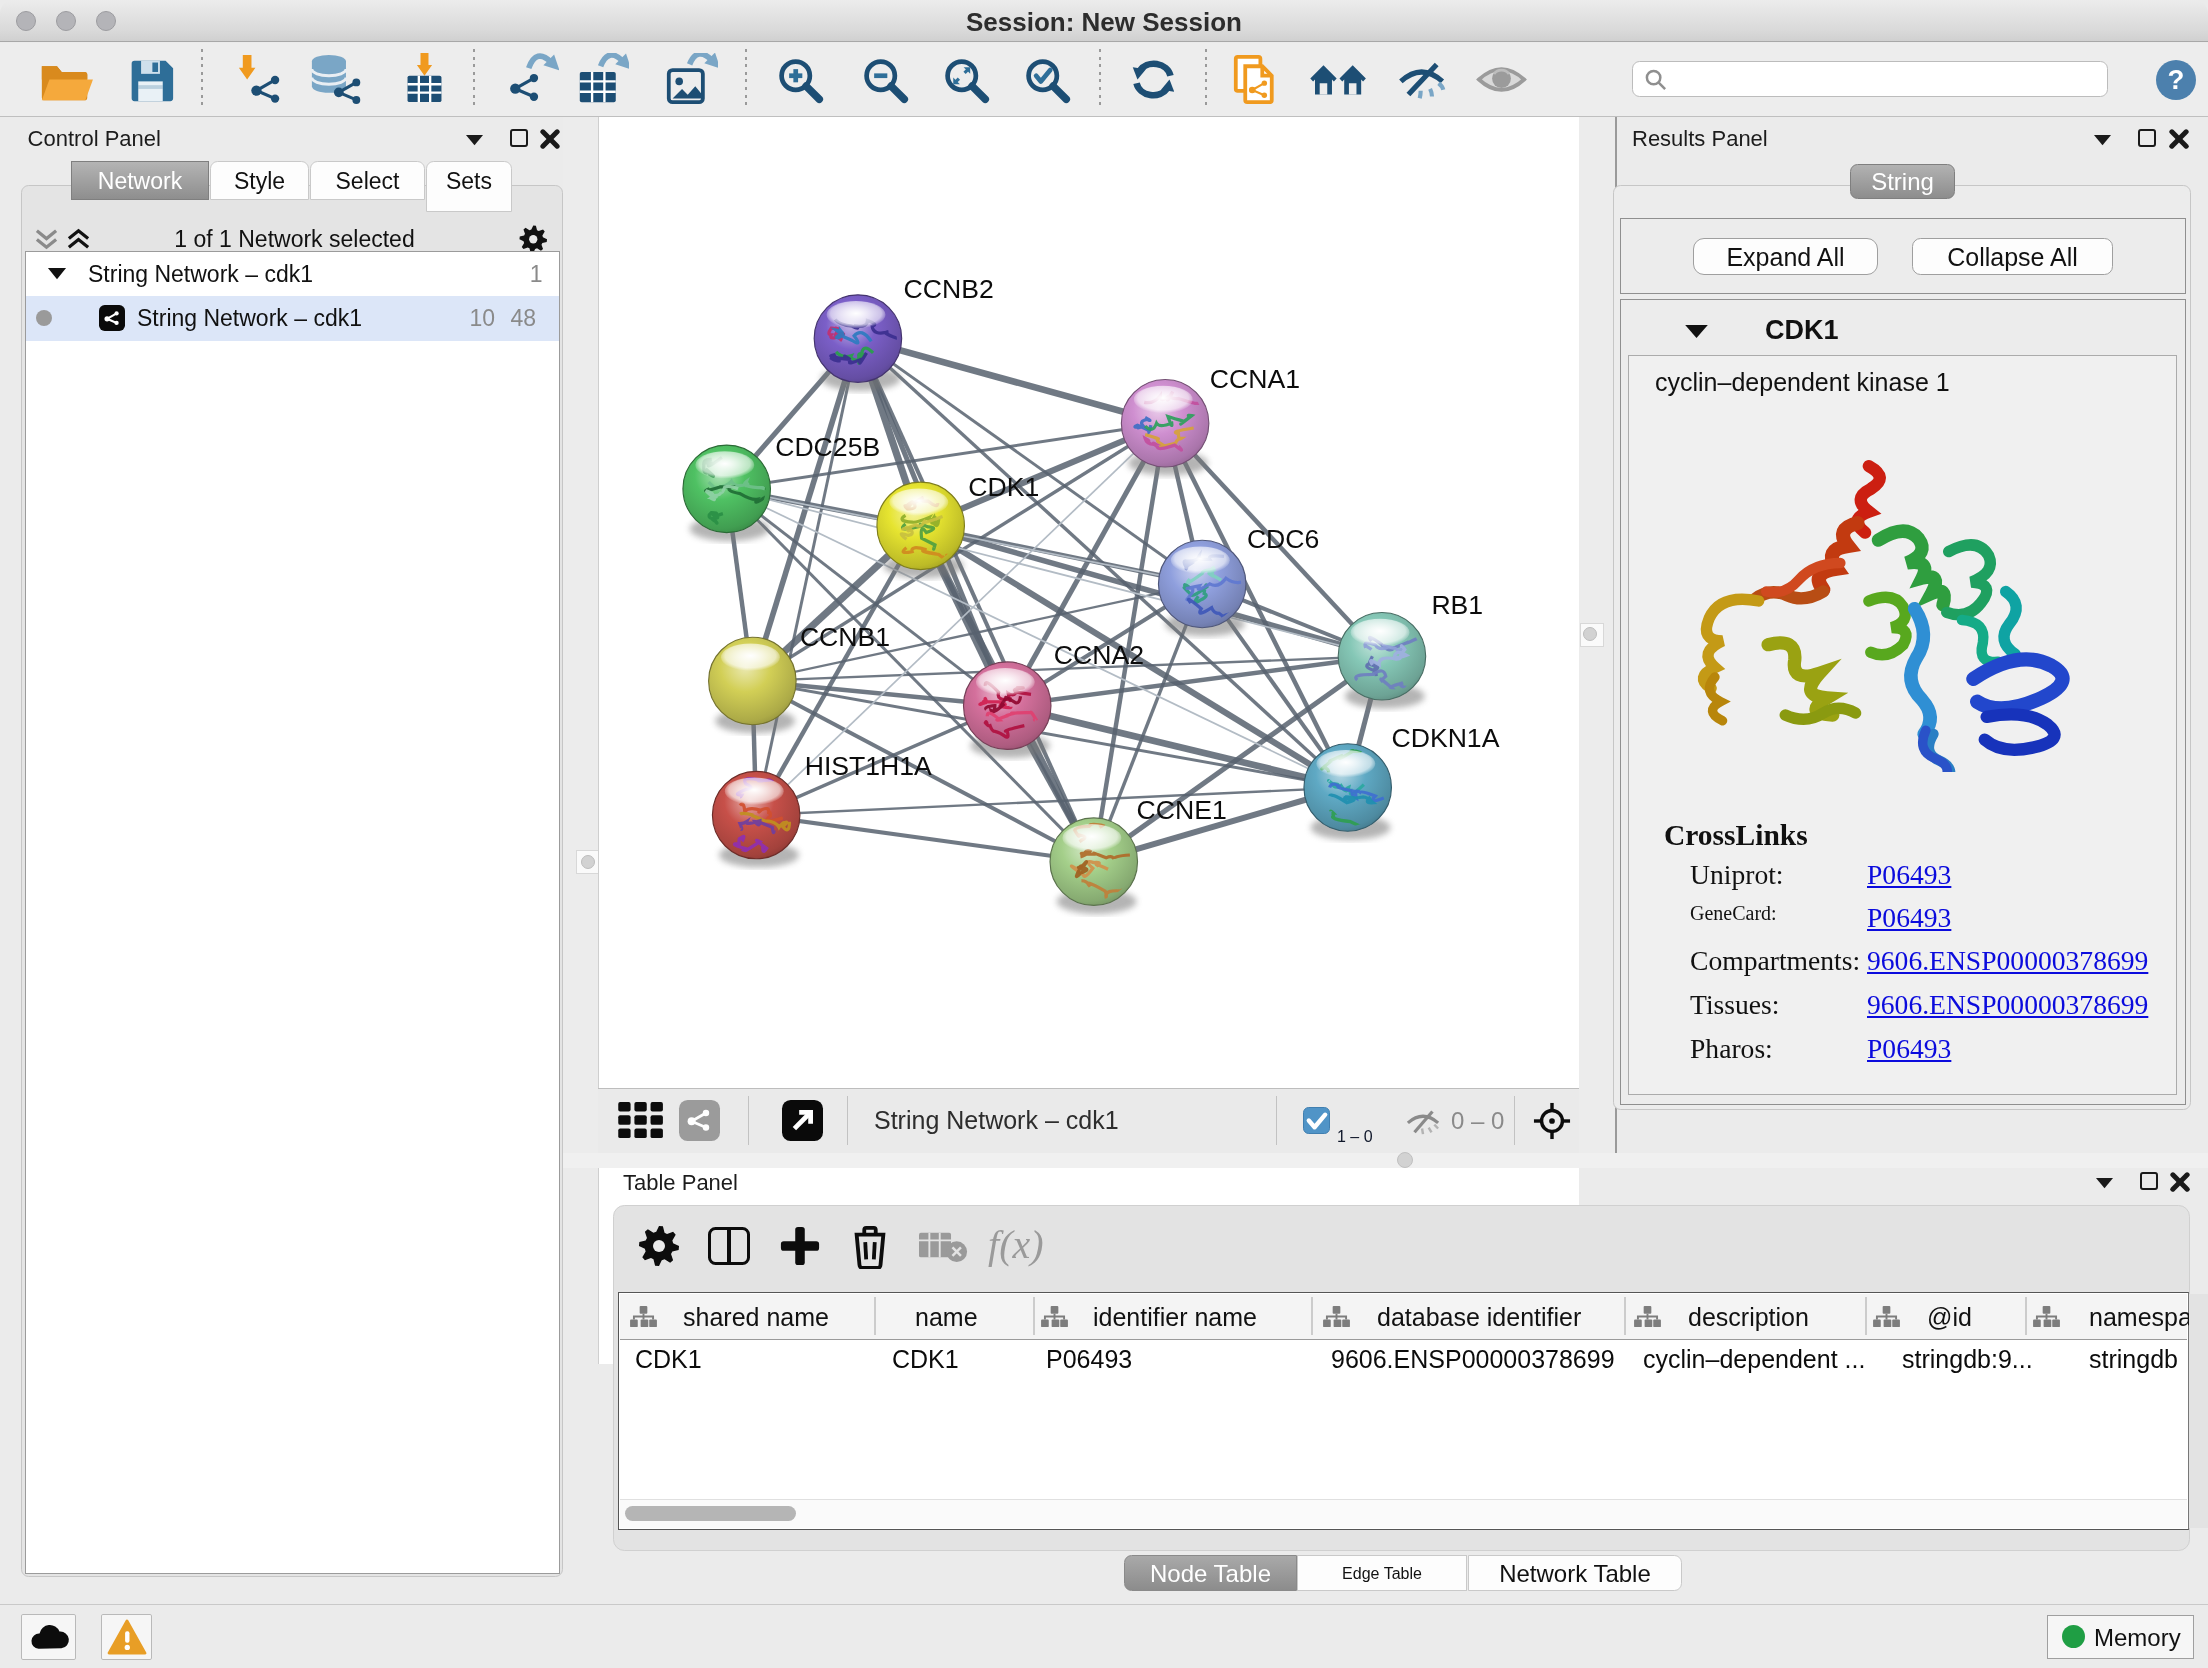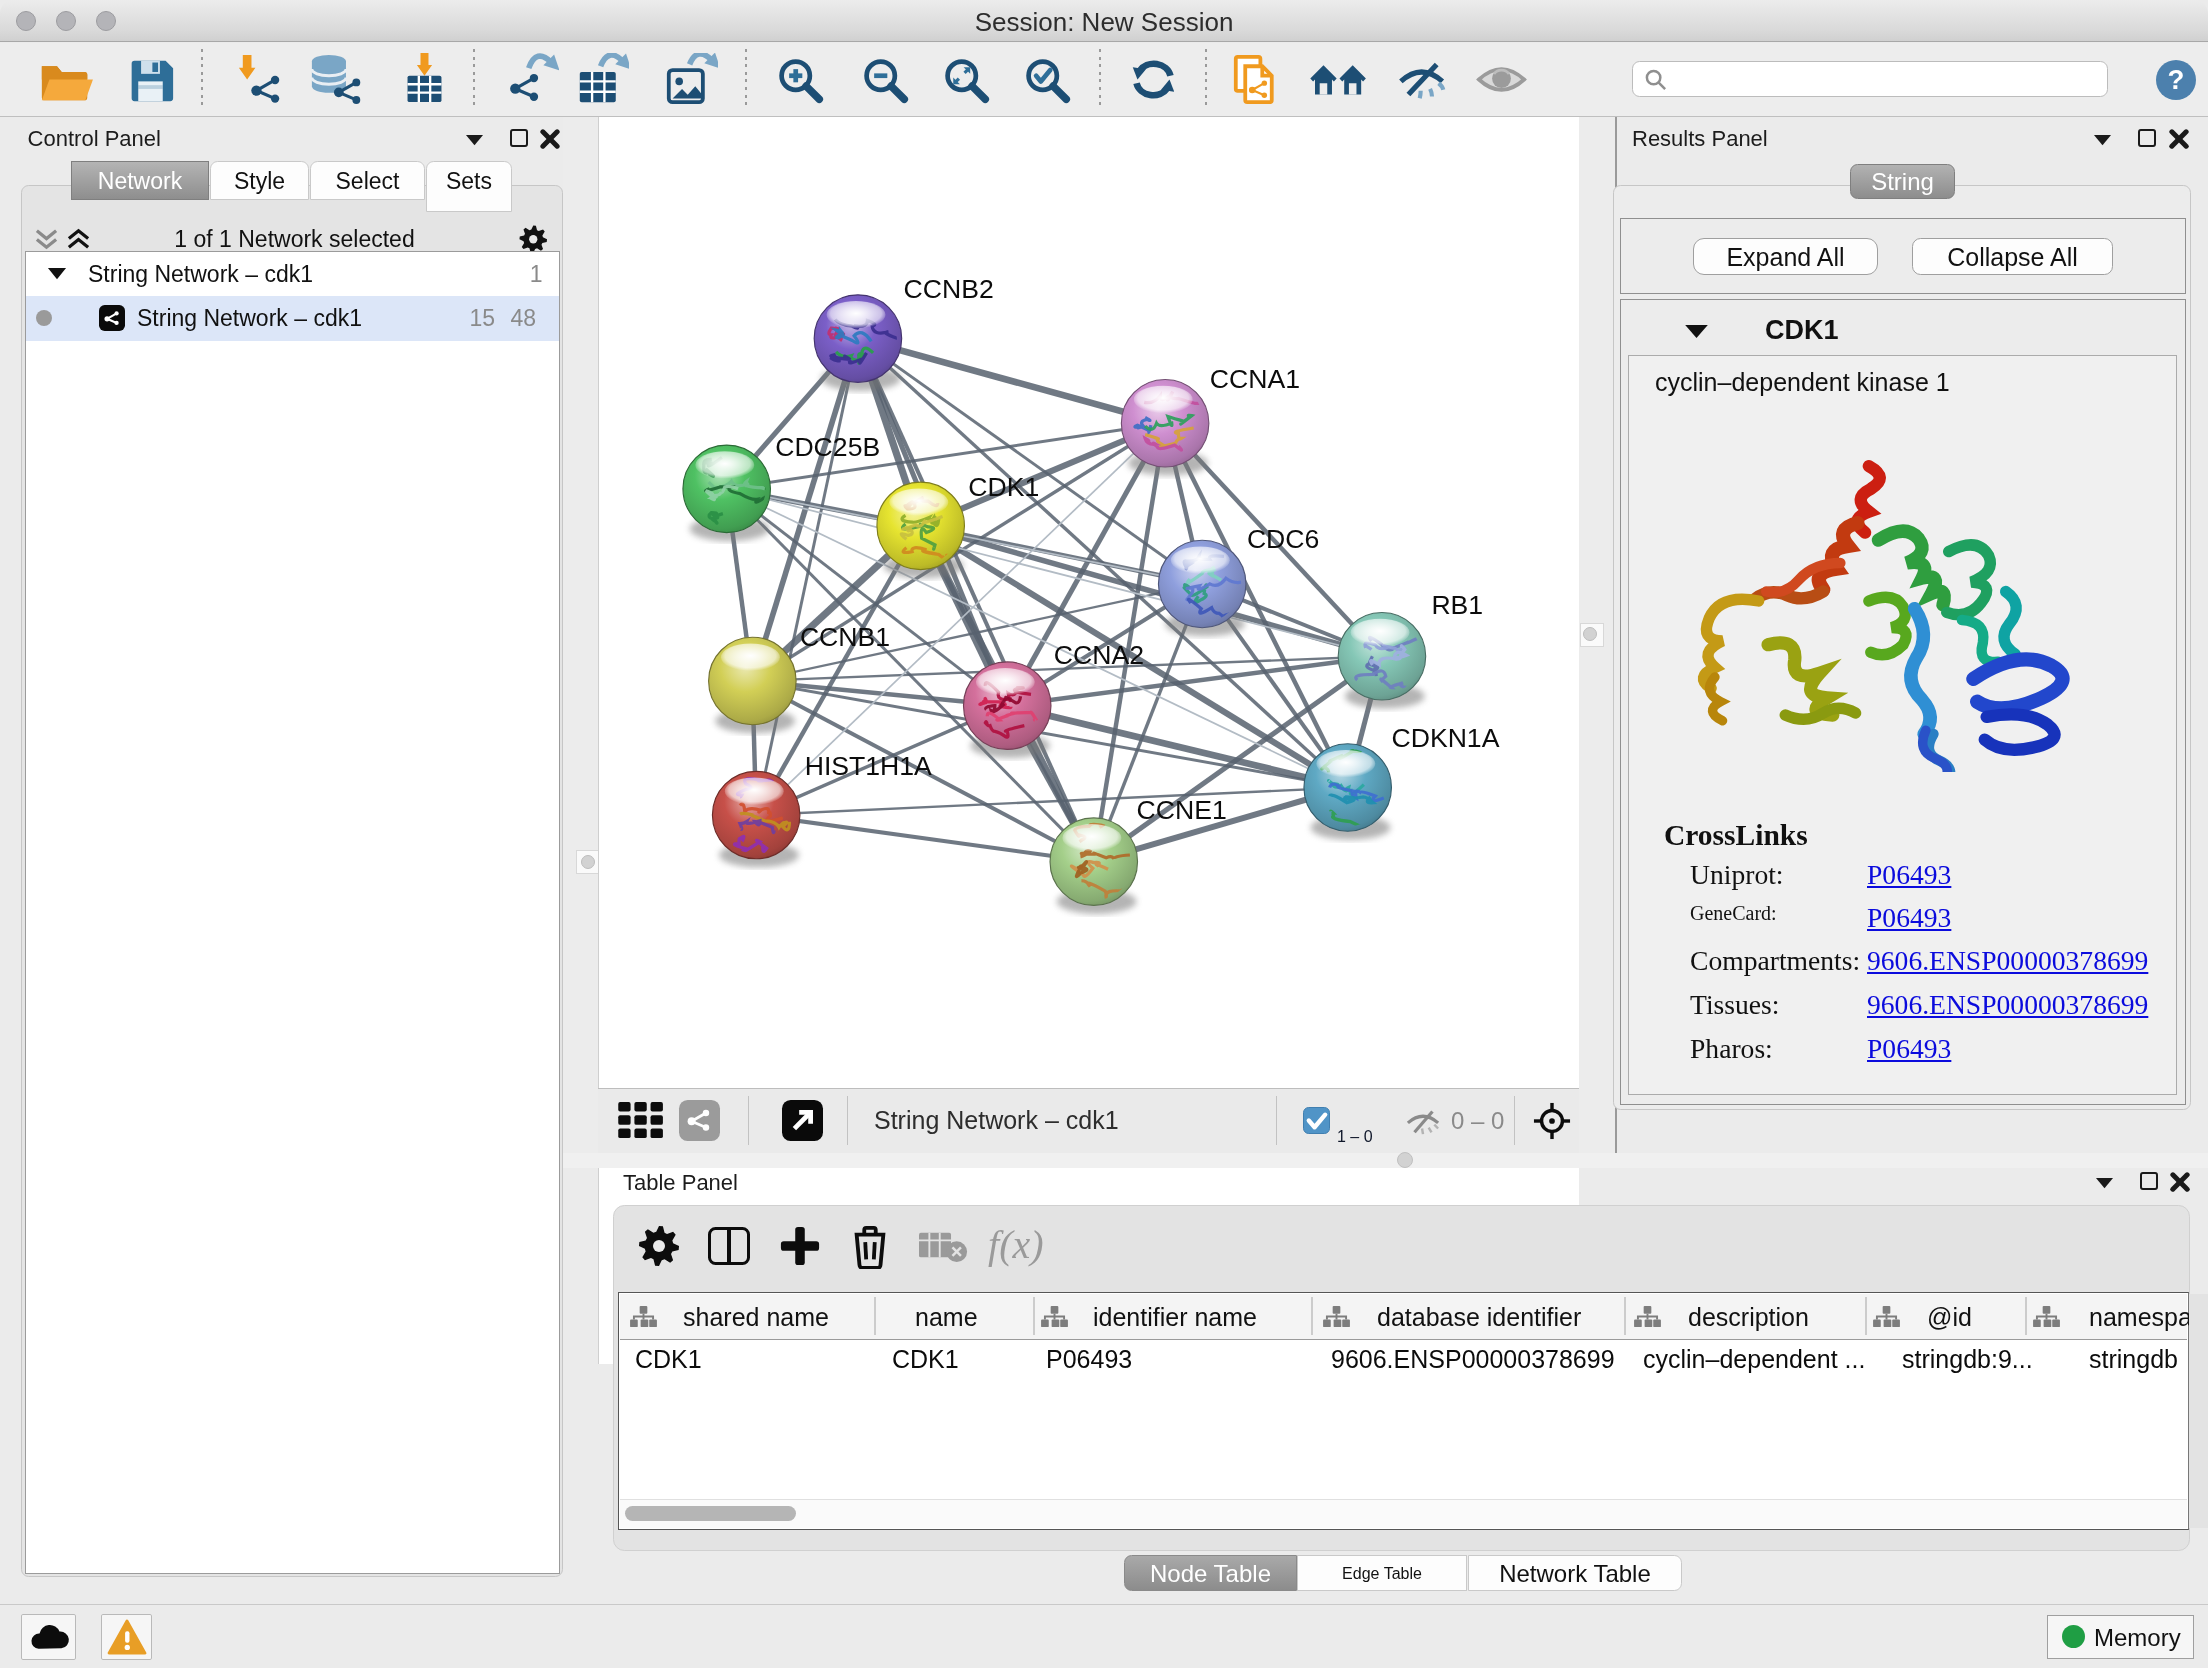--- a/index.html
+++ b/index.html
@@ -4,21 +4,21 @@
 html,body{width:2208px;height:1668px;overflow:hidden}
 body{font-family:"Liberation Sans",sans-serif;background:#ebebeb;position:relative}
 .abs{position:absolute}
 .ptitle{font-size:22px;color:#1c1c1c}
 .vsep{position:absolute;width:1px;background:#c2c2c2}
 </style></head><body>
 <div class="abs" style="left:0;top:0;width:2208px;height:42px;background:linear-gradient(#ececec,#d9d9d9 75%,#d0d0d0);border-bottom:1px solid #a8a8a8;border-radius:13.3px 13.3px 0 0"></div>
 <div class="abs" style="left:16px;top:10.5px;width:20px;height:20px;border-radius:50%;background:#b4b4b8;border:1px solid #9c9ca0"></div>
 <div class="abs" style="left:56px;top:10.5px;width:20px;height:20px;border-radius:50%;background:#b4b4b8;border:1px solid #9c9ca0"></div>
 <div class="abs" style="left:96px;top:10.5px;width:20px;height:20px;border-radius:50%;background:#b4b4b8;border:1px solid #9c9ca0"></div>
-<div class="abs" style="left:0;top:6.7px;width:2208px;text-align:center;font-size:26px;font-weight:normal;color:#2d2d2d">Session: New Session</div>
+<div class="abs" style="left:0;top:6.7px;width:2208px;text-align:center;font-size:26px;font-weight:bold;color:#2d2d2d">Session: New Session</div>
 <div class="abs" style="left:0;top:43px;width:2208px;height:74px;background:#ededed;border-bottom:1px solid #bfbfbf"></div>
 <svg style="position:absolute;left:38px;top:53px" width="55" height="53" viewBox="0 0 58 56">
     <path d="M4,14 h16 l5,6 h24 a3,3 0 0 1 3,3 v5 H4 z" fill="#c87d1a"></path>
     <path d="M4,14 h16 l5,6 h24 a3,3 0 0 1 3,3 v24 a3,3 0 0 1 -3,3 H7 a3,3 0 0 1 -3,-3 z" fill="#d98a1d"></path>
     <path d="M12,28 h46 l-8,22 H4 z" fill="#f5a93c"></path>
   </svg>
 <svg style="position:absolute;left:126px;top:53px" width="49" height="53" viewBox="0 0 52 56">
     <path d="M6,8 h36 l8,8 v32 a3,3 0 0 1 -3,3 H9 a3,3 0 0 1 -3,-3 V11 a3,3 0 0 1 3,-3 z" fill="#2e6e98"></path>
     <rect x="16" y="8" width="20" height="14" fill="#cfe0ec"></rect>
     <rect x="28" y="10" width="6" height="10" fill="#2e6e98"></rect>
@@ -215,21 +215,21 @@
 <svg style="position:absolute;left:99px;top:305px" width="26" height="26" viewBox="0 0 27 27">
     <g stroke="#fff" stroke-width="2.2" fill="#fff">
       <line x1="8.4" y1="14.35" x2="18.26" y2="8.739999999999998"></line>
       <line x1="8.4" y1="14.35" x2="18.26" y2="18.6"></line>
       <circle cx="8.4" cy="14.35" r="2.72" stroke="none"></circle>
       <circle cx="18.26" cy="8.739999999999998" r="2.21" stroke="none"></circle>
       <circle cx="18.26" cy="18.6" r="2.21" stroke="none"></circle>
     </g>
   </svg>
 <div class="abs" style="left:137px;top:305px;font-size:23px;color:#111">String Network – cdk1</div>
-<div class="abs" style="left:457px;top:305px;width:38px;text-align:right;font-size:23px;color:#8a8a8a">15</div>
+<div class="abs" style="left:457px;top:305px;width:38px;text-align:right;font-size:23px;color:#8a8a8a">10</div>
 <div class="abs" style="left:498px;top:305px;width:38px;text-align:right;font-size:23px;color:#8a8a8a">48</div>
 <div class="abs" style="left:563px;top:117px;width:35px;height:1036px;background:#ececec"></div>
 <div class="abs" style="left:576px;top:850px;width:24px;height:24px;background:#fafafa;border:1px solid #d8d8d8"></div>
 <div class="abs" style="left:581px;top:855px;width:14.3px;height:14.3px;border-radius:50%;background:#d2d2d2;border:1px solid #bdbdbd"></div>
 <div class="abs" style="left:1579px;top:117px;width:38px;height:1036px;background:#ececec;border-right:2.9px solid #9a9a9a"></div>
 <div class="abs" style="left:1580px;top:623px;width:24px;height:24px;background:#fafafa;border:1px solid #d8d8d8"></div>
 <div class="abs" style="left:1583px;top:627px;width:14.3px;height:14.3px;border-radius:50%;background:#d2d2d2;border:1px solid #bdbdbd"></div>
 <div class="abs" style="left:598px;top:117px;width:981px;height:1247px;background:#fff;border-left:1px solid #cfcfcf">
     <svg width="981" height="971" viewBox="0 0 1031 1021" style="position:absolute;left:0;top:0">
       <defs>

